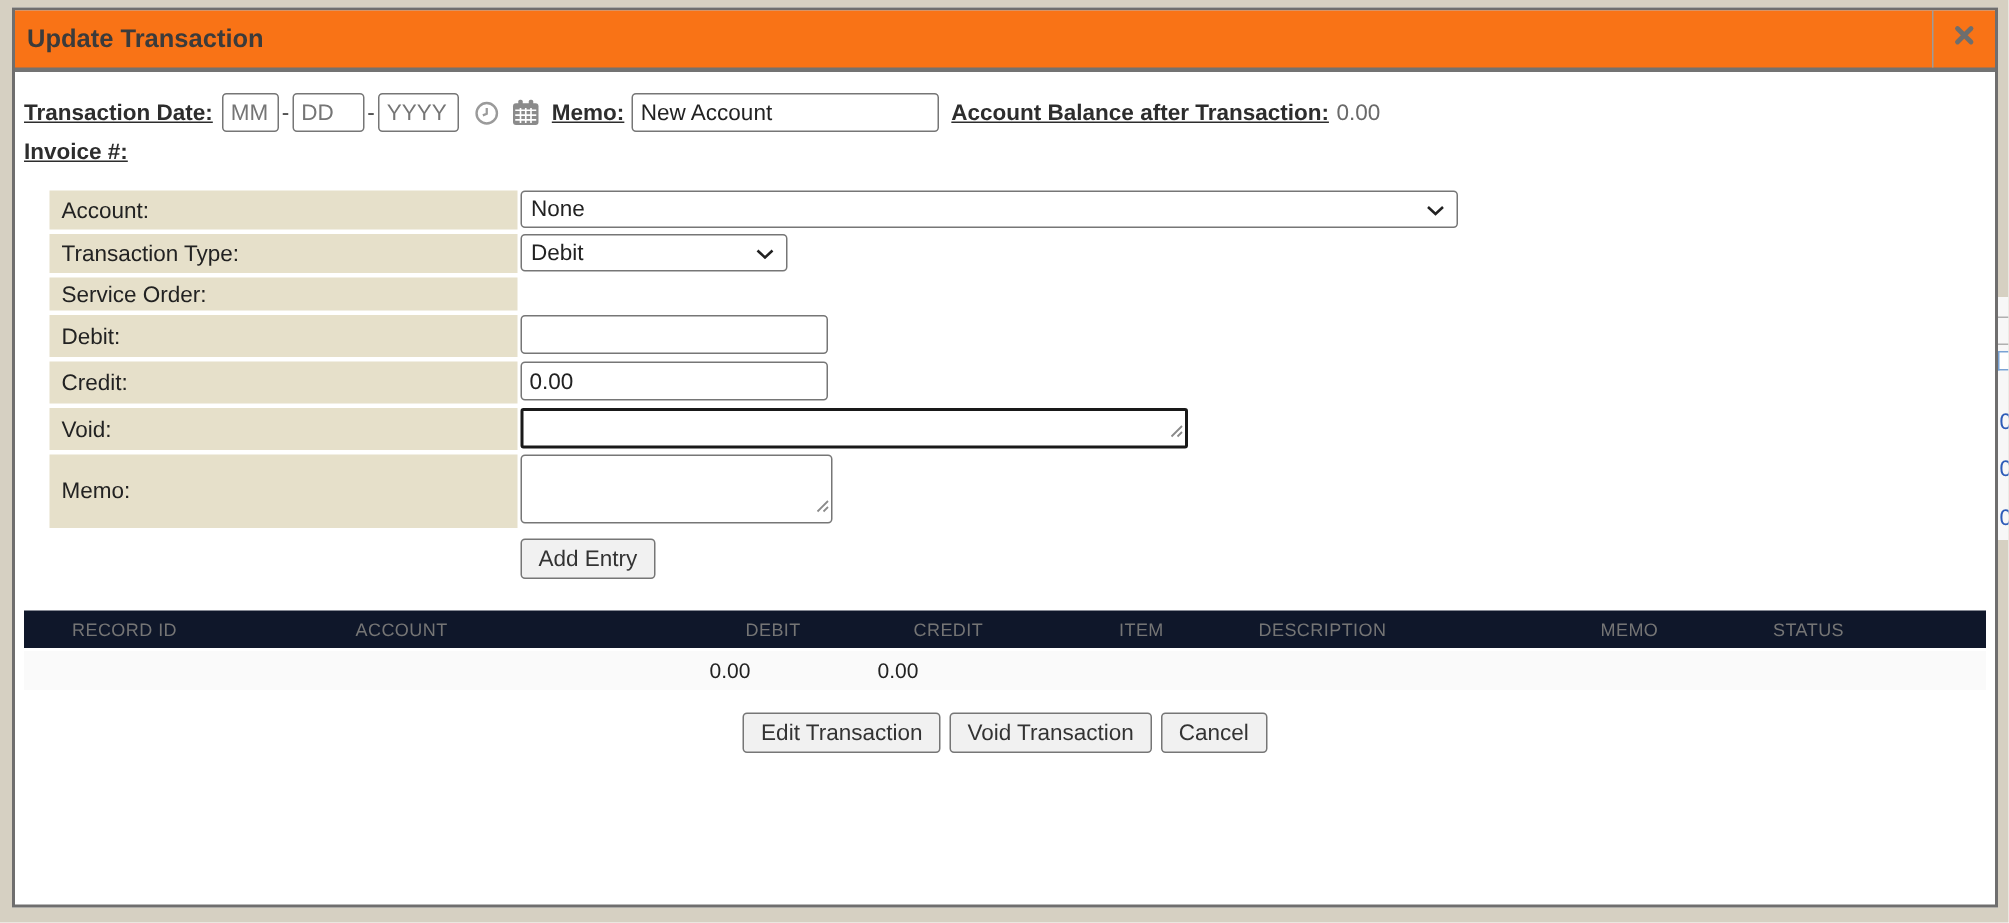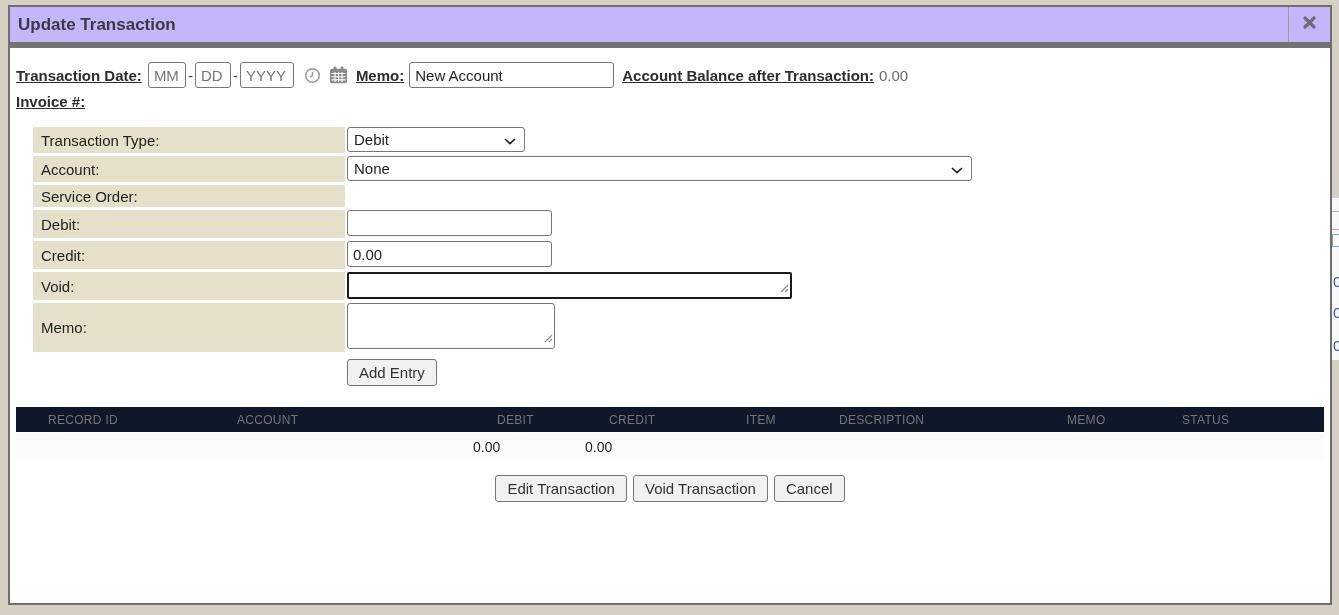--- a/index.html
+++ b/index.html
@@ -19,22 +19,22 @@
   .bg-sliver .clipped-digit { position: absolute; left: 2px; width: 7px; height: 18px; overflow: hidden; color: #2e5cb8; font-size: 15px; line-height: 18px; }
 
   
   .modal {
     position: absolute; left: 8px; top: 5px;
     width: 1324px; height: 600px;
     background: #ffffff;
     border: 2px solid #6f6e6e;
   }
   .modal-header {
-    height: 41px; background: #c4b5fd;
-    border-bottom: 6px solid #737373;
+    height: 41px; background: #f97316;
+    border-bottom: 3px solid #737373;
     display: flex; align-items: stretch;
   }
   .modal-title {
     flex: 1; display: flex; align-items: center;
     padding-left: 8px; font-size: 17px; font-weight: bold; color: #3b3b3b;
   }
   .modal-close {
     width: 42px; border-left: 1px solid #9c9c9c;
     display: flex; align-items: center; justify-content: center;
     cursor: pointer;
@@ -44,21 +44,21 @@
   
   .date-row { display: flex; align-items: center; font-size: 15px; }
   .blabel { font-weight: bold; color: #2d2d2d; white-space: nowrap; text-decoration: underline; }
   .tinput {
     height: 26px; border: 1px solid #767676; border-radius: 3px;
     font-family: Liberation Sans, sans-serif; font-size: 15px; color: #222;
     padding: 0 5px; background: #fff; outline: none;
   }
   .tinput::placeholder { color: #757575; opacity: 1; }
   .w-mm { width: 38px; margin-left: 6px; }
-  .w-dd { width: 36px; }
+  .w-dd { width: 48px; }
   .w-yyyy { width: 54px; }
   .date-sep { color: #444; margin: 0 2px; }
   .icon-gap { margin-left: 10px; display: inline-flex; align-items: center; }
   .memo-label { margin-left: 8px; }
   .w-memo { width: 205px; margin-left: 5px; }
   .balance-label { margin-left: 8px; }
   .balance-value { color: #6a6a6a; margin-left: 5px; }
   .invoice-row { margin-top: 5px; font-size: 15px; }
 
   
@@ -177,38 +177,38 @@
       <span class="balance-value">0.00</span>
     </div>
 
     <div class="invoice-row">
       <span class="blabel">Invoice #:</span>
     </div>
 
     <div class="form-table">
 
       <div class="form-row">
-        <div class="form-label h26">Transaction Type:</div>
-        <div class="form-control">
-          <div class="select sel-type">
-            <span>Debit</span>
+        <div class="form-label h26">Account:</div>
+        <div class="form-control">
+          <div class="select sel-account">
+            <span>None</span>
             <span>
               <svg width="12" height="7" viewBox="0 0 12 7">
                   <polyline points="1,1 6,5.7 11,1" fill="none" stroke="#222" stroke-width="1.7"></polyline>
                 </svg>
             </span>
           </div>
         </div>
       </div>
 
       <div class="form-row">
-        <div class="form-label h26">Account:</div>
-        <div class="form-control">
-          <div class="select sel-account">
-            <span>None</span>
+        <div class="form-label h26">Transaction Type:</div>
+        <div class="form-control">
+          <div class="select sel-type">
+            <span>Debit</span>
             <span>
               <svg width="12" height="7" viewBox="0 0 12 7">
                   <polyline points="1,1 6,5.7 11,1" fill="none" stroke="#222" stroke-width="1.7"></polyline>
                 </svg>
             </span>
           </div>
         </div>
       </div>
 
       <div class="form-row">

